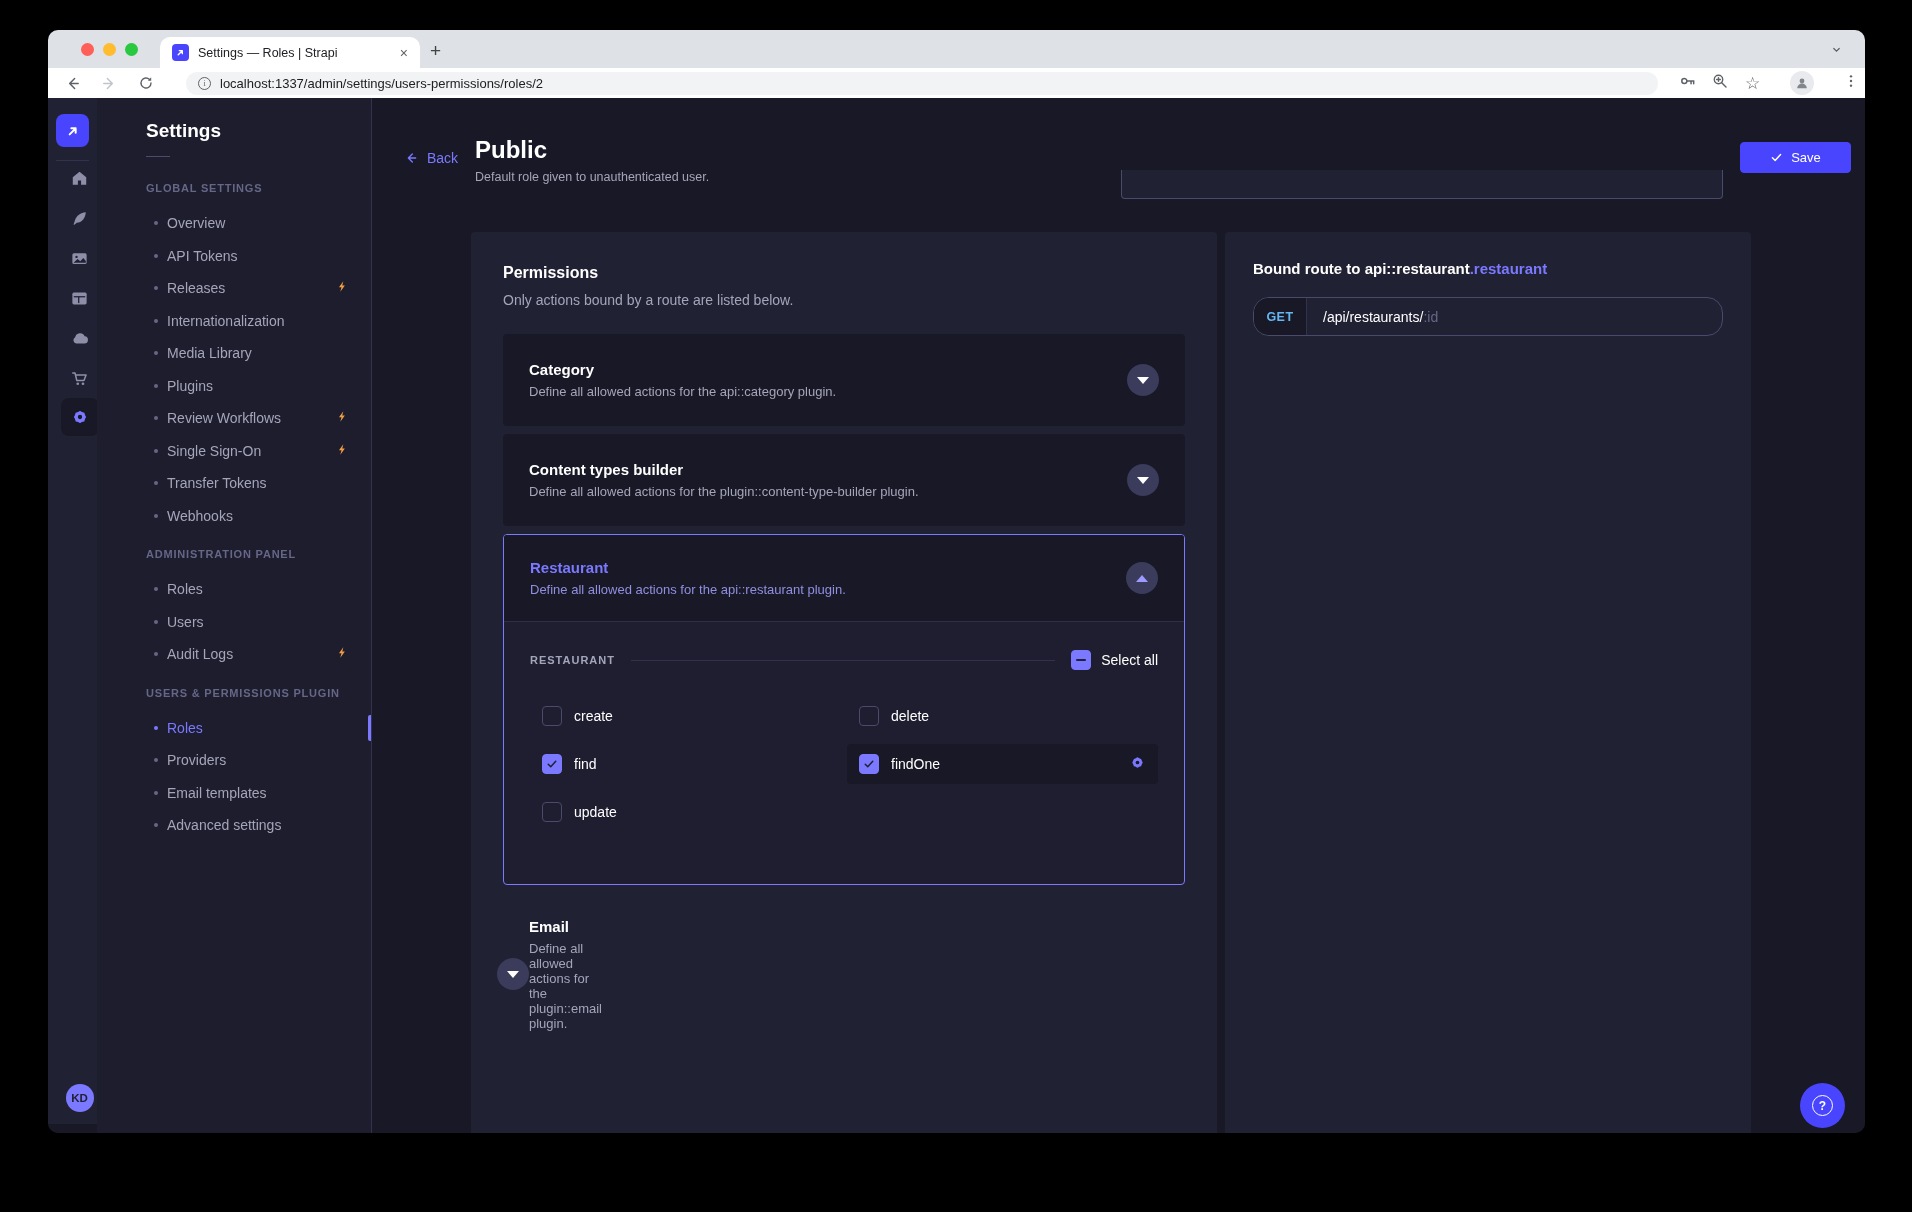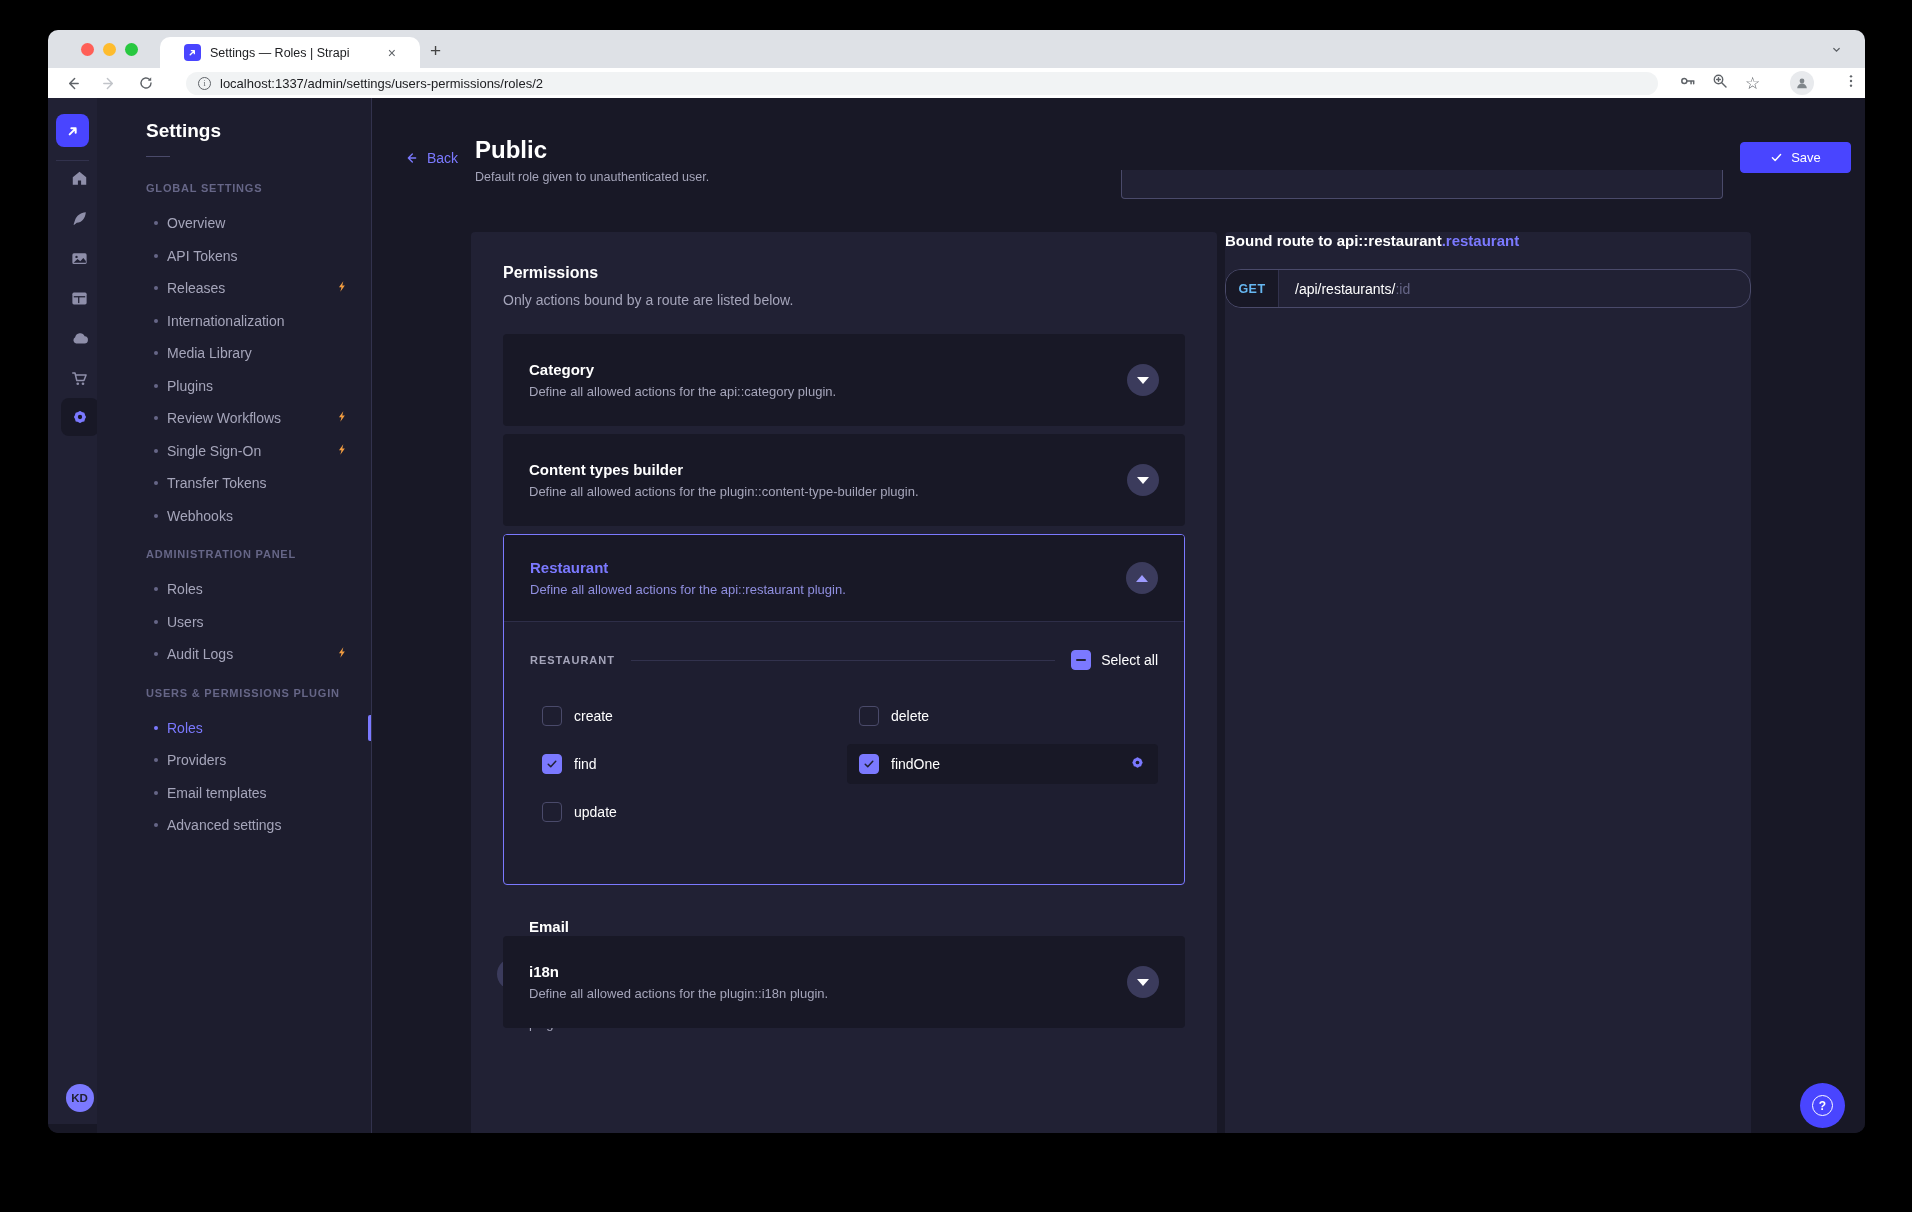--- a/index.html
+++ b/index.html
@@ -1,21 +1,21 @@
 <!DOCTYPE html>
 <html><head>
 <meta charset="utf-8">
 <style>
   html,body{margin:0;padding:0;background:#000;width:1912px;height:1212px;font-family:"Liberation Sans",sans-serif;-webkit-font-smoothing:antialiased;}
   *{box-sizing:border-box;}
   .window{position:absolute;left:48px;top:30px;width:1817px;height:1103px;border-radius:10px;overflow:hidden;background:#181826;box-shadow:0 20px 60px rgba(0,0,0,.6);}
   
   .tabstrip{position:absolute;left:0;top:0;width:100%;height:38px;background:#dee1e6;}
   .light{position:absolute;top:13px;width:13px;height:13px;border-radius:50%;}
-  .tab{position:absolute;left:112px;top:7px;width:260px;height:31px;background:#fff;border-radius:10px 10px 0 0;display:flex;align-items:center;padding:0 24px;}
+  .tab{position:absolute;left:112px;top:7px;width:260px;height:31px;background:#fff;border-radius:10px 10px 0 0;display:flex;align-items:center;padding:0 12px;}
   .tab-title{font-size:12.5px;color:#202124;margin-left:9px;flex:1;white-space:nowrap;overflow:hidden;}
   .tab-close{color:#5f6368;font-size:14px;line-height:1;}
   .newtab{position:absolute;left:382px;top:10px;color:#444;font-size:19px;font-weight:400;}
   .strip-chevron{position:absolute;right:22px;top:12px;color:#5f6368;}
   .favicon{width:17px;height:17px;border-radius:4px;background:#4945ff;display:flex;align-items:center;justify-content:center;flex:none;}
   .toolbar{position:absolute;left:0;top:38px;width:100%;height:30px;background:#fff;display:flex;align-items:center;}
   .nav-ic{margin-left:14px;display:flex;align-items:center;}
   .urlbar{position:absolute;left:138px;top:42px;width:1472px;height:23px;background:#f1f3f4;border-radius:12px;display:flex;align-items:center;padding:0 12px;}
   .info-circ{width:13px;height:13px;border:1.4px solid #5f6368;border-radius:50%;color:#5f6368;font-size:8px;display:flex;align-items:center;justify-content:center;font-family:"Liberation Serif",serif;flex:none;}
   .url-text{font-size:13px;color:#202124;margin-left:9px;white-space:nowrap;}
@@ -45,21 +45,21 @@
   .snav-item .bolt{position:absolute;right:22px;top:50%;transform:translateY(-50%);}
   .snav-item .act-bar{position:absolute;right:0;top:3px;bottom:3px;width:3px;border-radius:2px 0 0 2px;background:#7b79ff;}
   
   .hd-back{position:absolute;left:355px;top:52px;display:flex;align-items:center;color:#7b79ff;font-size:14px;cursor:pointer;}
   .hd-title{position:absolute;left:427px;top:38px;color:#fff;font-size:24px;font-weight:700;}
   .hd-sub{position:absolute;left:427px;top:72px;color:#a5a5ba;font-size:12.5px;}
   .save-btn{position:absolute;left:1692px;top:44px;width:111px;height:31px;background:#4945ff;border:1px solid #4945ff;border-radius:4px;color:#fff;font-size:13px;display:flex;align-items:center;justify-content:center;gap:8px;cursor:pointer;}
   
   .desc-stub{position:absolute;left:1073px;top:72px;width:602px;height:52px;border:1px solid #4a4a6a;border-top:none;border-radius:0 0 4px 4px;background:#212134;}
   .panel-left{position:absolute;left:423px;top:134px;width:746px;bottom:0;background:#212134;border-radius:4px 4px 0 0;padding:32px;}
-  .panel-right{position:absolute;left:1177px;top:134px;width:526px;bottom:0;background:#212134;border-radius:4px 4px 0 0;}
+  .panel-right{position:absolute;left:1177px;top:134px;width:526px;bottom:0;background:#212134;border-radius:4px 4px 0 0;padding:28px;}
   .perm-title{color:#fff;font-size:16px;font-weight:700;}
   .perm-sub{color:#a5a5ba;font-size:14px;margin-top:10px;}
   .acc-stack{margin-top:26px;}
   .acc{border-radius:4px;margin-top:8px;position:relative;}
   .acc.dark{background:#181826;}
   .acc.light{background:transparent;}
   .acc-head{height:92px;display:flex;align-items:center;padding:0 26px;position:relative;cursor:pointer;}
   .acc-name{color:#fff;font-size:15px;font-weight:700;}
   .acc-desc{color:#a5a5ba;font-size:13px;margin-top:6px;}
   .acc-toggle{position:absolute;right:26px;top:50%;transform:translateY(-50%);width:32px;height:32px;border-radius:50%;background:#3b3b5c;display:flex;align-items:center;justify-content:center;cursor:pointer;}
@@ -435,31 +435,20 @@
             <div>
               <div class="acc-name">Email</div>
               <div class="acc-desc">Define all allowed actions for the plugin::email plugin.</div>
             </div>
             <div class="acc-toggle">
                 <div class="tri-down"></div>
               </div>
           </div>
         </div>
 
-        <div class="acc dark">
-          <div class="acc-head">
-            <div>
-              <div class="acc-name">i18n</div>
-              <div class="acc-desc">Define all allowed actions for the plugin::i18n plugin.</div>
-            </div>
-            <div class="acc-toggle">
-                <div class="tri-down"></div>
-              </div>
-          </div>
-        </div>
 
       </div>
     </div>
 
     <div class="panel-right">
       <div class="br-title"><span>Bound route to api::restaurant</span><span class="br-accent">.restaurant</span></div>
       <div class="route-box">
         <div class="route-method">GET</div>
         <div class="route-path">
             <span>/api/restaurants/</span>

